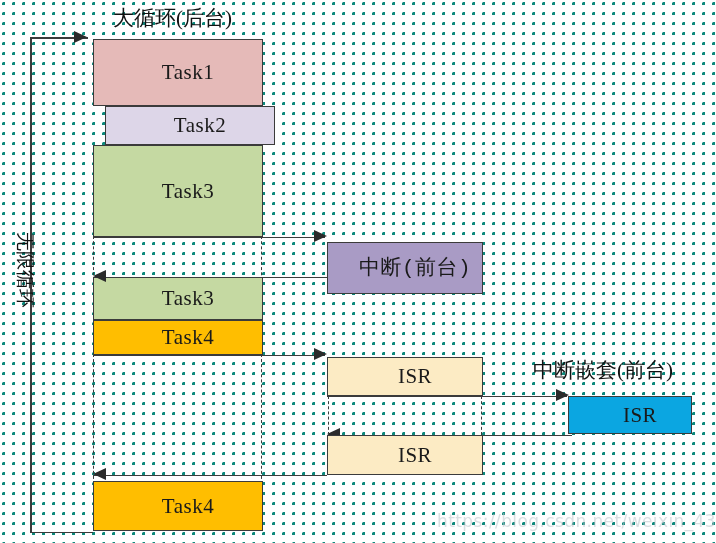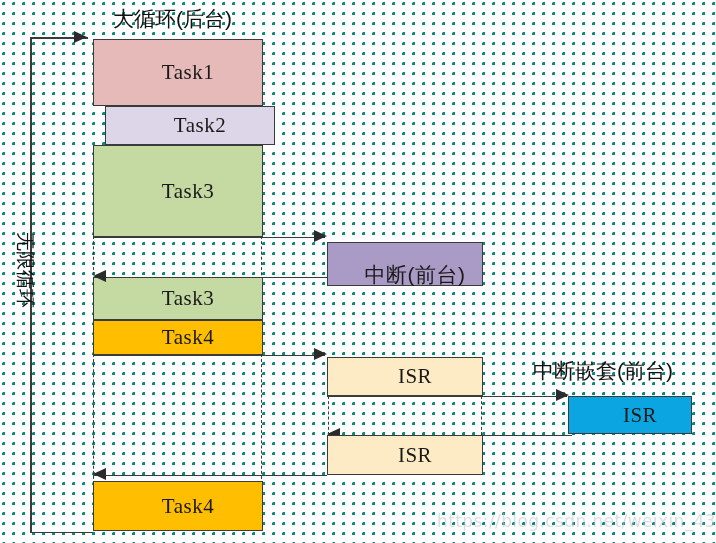--- a/index.html
+++ b/index.html
@@ -32,21 +32,21 @@
     color: #1a1a1a;
     font-size: 21px;
     letter-spacing: 0.5px;
     line-height: 1;
     padding-left: 20px;
   }
   .label {
     position: absolute;
     color: #111111;
     font-size: 21px;
-    font-family: Liberation Sans, sans-serif;
+    font-family: Liberation Serif, serif;
     white-space: nowrap;
     line-height: 1;
   }
   .vlabel {
     position: absolute;
     color: #111111;
     font-size: 19px;
     font-family: "DejaVu Sans", "Liberation Sans", sans-serif;
     white-space: nowrap;
     line-height: 1;
@@ -123,22 +123,22 @@
     <span>Task4</span>
   </div>
 
   <div class="box" style="left:93px; top:481px; width:170px; height:50px; background:#FFBE00;">
     <span>Task4</span>
   </div>
 
   <div class="solidline hline" style="left:93px; top:236.5px; width:232px;"></div>
   <div class="arrowhead arrow-right" style="left:314px; top:230px;"></div>
 
-  <div class="box" style="left:327px; top:242px; width:156px; height:44px; background:#A99BC5;
-              font-family:Liberation Sans, sans-serif; font-size:21px;align-items:flex-end;">
+  <div class="box" style="left:327px; top:242px; width:156px; height:52px; background:#A99BC5;
+              font-family:Liberation Mono, monospace; font-size:21px;">
     <span>中断(前台)</span>
   </div>
 
   <div class="solidline hline" style="left:93px; top:276.5px; width:234px;"></div>
   <div class="arrowhead arrow-left" style="left:93px; top:270px;"></div>
 
   <div class="solidline hline" style="left:93px; top:354.5px; width:232px;"></div>
   <div class="arrowhead arrow-right" style="left:314px; top:348px;"></div>
 
   <div class="box" style="left:327px; top:357px; width:156px; height:39px; background:#FCEBC4;">

